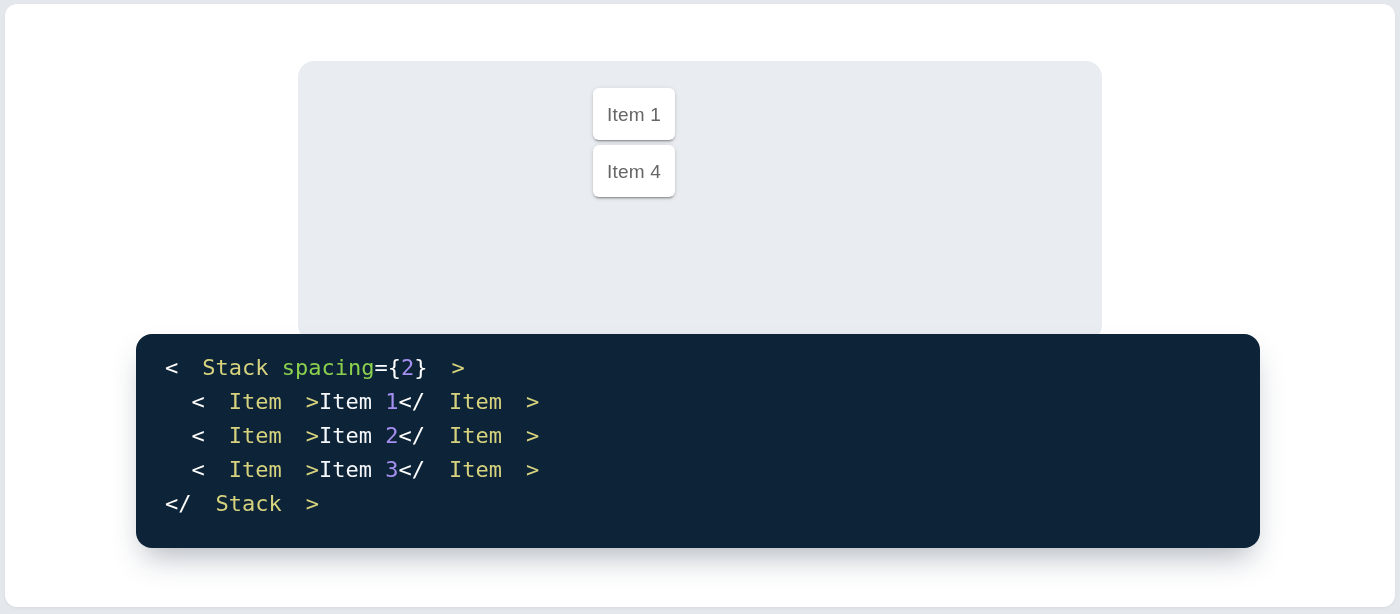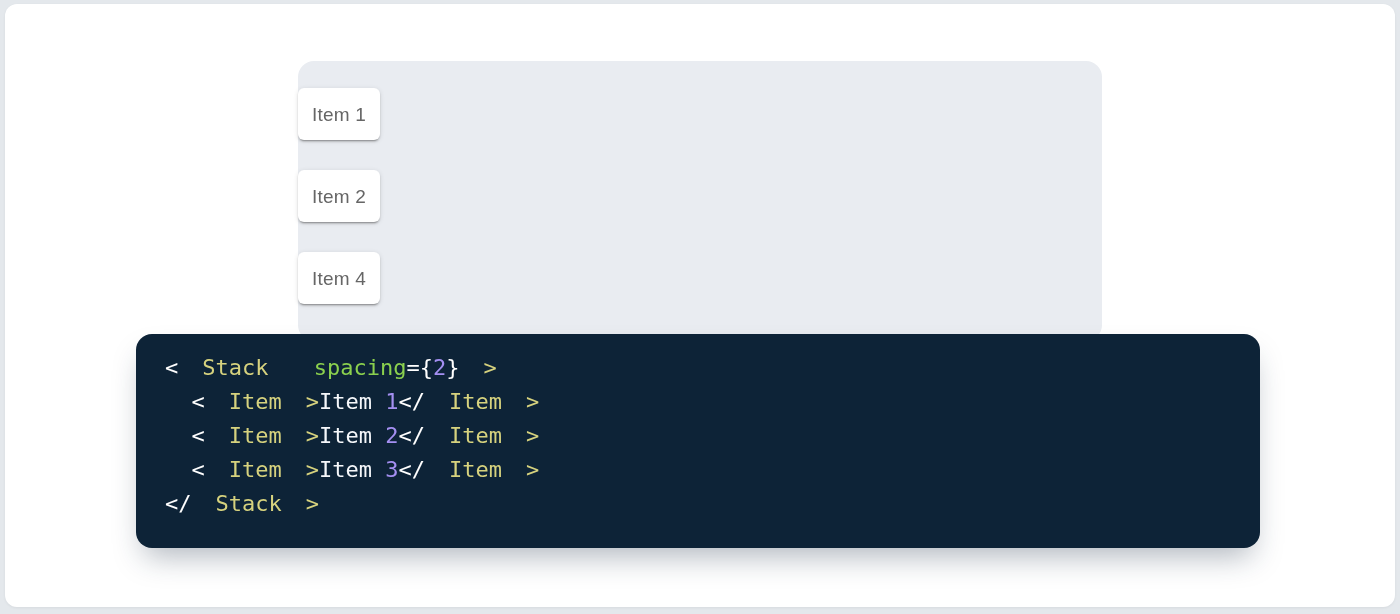--- a/index.html
+++ b/index.html
@@ -29,21 +29,22 @@
     width: 804px; height: 280px;
     background: var(--panel-bg, #e9ecf1);
     border-radius: 16px;
   }
   .stack-demo {
     position: absolute;
     left: 298px; top: 88px;
     width: 672px;
     display: flex;
     flex-direction: column;
-    gap: 30px;
+    align-items: center;
+    gap: 5px;
   }
   .stack-item {
     width: 82px; height: 52px;
     background: var(--item-bg, #ffffff);
     border-radius: 6px;
     display: flex;
     align-items: center;
     justify-content: center;
     font-size: 19px;
     line-height: 1;
@@ -66,35 +67,34 @@
   }
   .code-block pre {
     font-family: "DejaVu Sans Mono", "Liberation Mono", monospace;
     font-size: 22px;
     line-height: 34px;
     white-space: pre;
     color: #ffffff;
   }
   .tok-punct { color: var(--tok-punct, #ffffff); }
   .tok-tag   { color: var(--tok-tag,   #d6d27e); margin-left: 24px; }
-  .tok-attr  { color: var(--tok-attr,  #8bd14e); margin-left: 32px; }
+  .tok-attr  { color: var(--tok-attr,  #8bd14e); }
   .tok-num   { color: var(--tok-num,   #a48ff1); }
   .tok-plain { color: var(--tok-plain, #f5f7fa); }
 </style>
 </head>
 <body>
 
 <div class="page">
   <div class="main-card"></div>
 
   <div class="demo-panel"></div>
 
   <div class="stack-demo" id="stack-demo">
       <div class="stack-item">Item 1</div>
-      <div class="stack-item">Item 2</div>
       <div class="stack-item">Item 4</div>
     </div>
 
   <div class="code-block">
     <pre id="code-snippet"><span><span class="tok-punct">&lt;</span><span class="tok-tag">Stack</span><span class="tok-plain"> </span><span class="tok-attr">spacing</span><span class="tok-punct">=</span><span class="tok-punct">{</span><span class="tok-num">2</span><span class="tok-punct">}</span><span class="tok-tag">&gt;</span></span>
 <span><span class="tok-plain">  </span><span class="tok-punct">&lt;</span><span class="tok-tag">Item</span><span class="tok-tag">&gt;</span><span class="tok-plain">Item </span><span class="tok-num">1</span><span class="tok-punct">&lt;/</span><span class="tok-tag">Item</span><span class="tok-tag">&gt;</span></span>
 <span><span class="tok-plain">  </span><span class="tok-punct">&lt;</span><span class="tok-tag">Item</span><span class="tok-tag">&gt;</span><span class="tok-plain">Item </span><span class="tok-num">2</span><span class="tok-punct">&lt;/</span><span class="tok-tag">Item</span><span class="tok-tag">&gt;</span></span>
 <span><span class="tok-plain">  </span><span class="tok-punct">&lt;</span><span class="tok-tag">Item</span><span class="tok-tag">&gt;</span><span class="tok-plain">Item </span><span class="tok-num">3</span><span class="tok-punct">&lt;/</span><span class="tok-tag">Item</span><span class="tok-tag">&gt;</span></span>
 <span><span class="tok-punct">&lt;/</span><span class="tok-tag">Stack</span><span class="tok-tag">&gt;</span></span></pre>
   </div>

